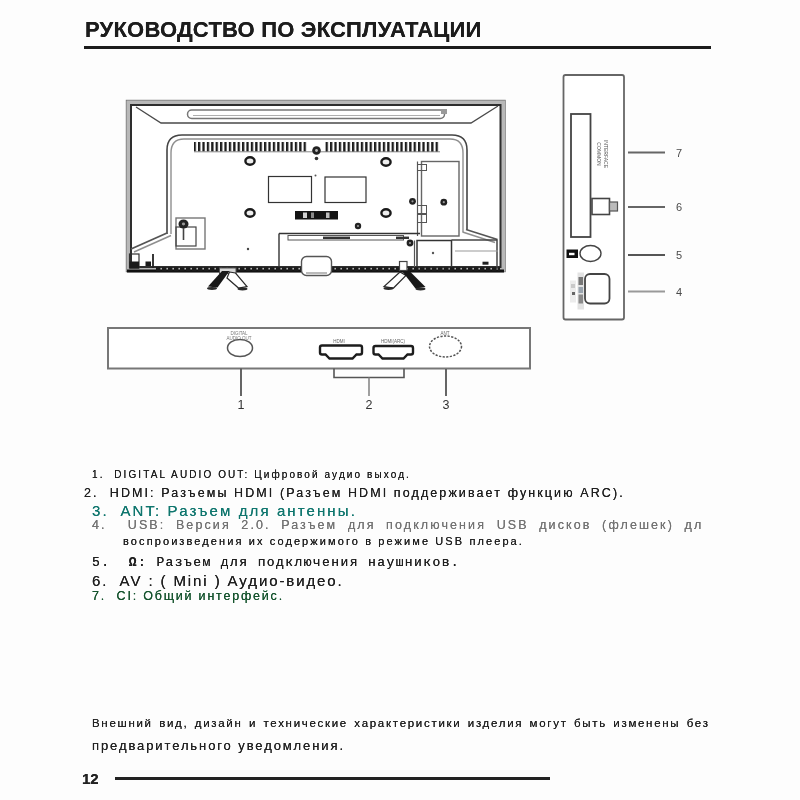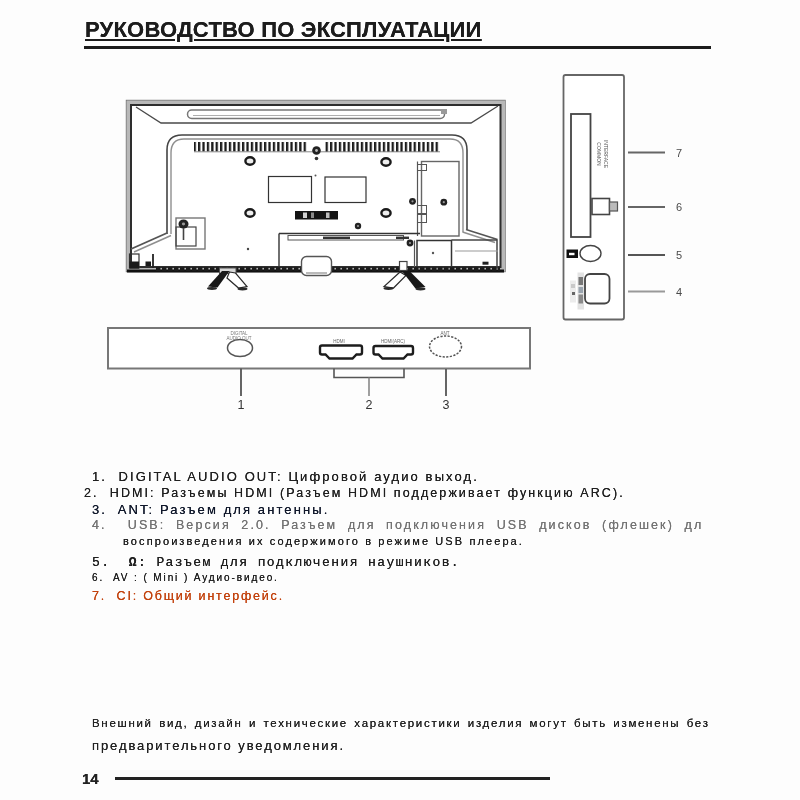--- a/index.html
+++ b/index.html
@@ -4,21 +4,21 @@
 <style>
   html,body{margin:0;padding:0;}
   body{width:800px;height:800px;background:#fdfdfd;font-family:"Liberation Sans",sans-serif;position:relative;overflow:hidden;}
   .abs{position:absolute;white-space:nowrap;}
   .blur{filter:blur(0.4px);}
   .tk{text-shadow:0 0 0.55px currentColor;}
 </style>
 </head>
 <body>
 
-<div class="abs blur tk" style="left:85px;top:16.5px;font-size:22px;font-weight:bold;color:#1c1c1c;letter-spacing:0.2px;text-decoration:underline;">РУКОВОДСТВО ПО ЭКСПЛУАТАЦИИ</div>
+<div class="abs blur tk" style="left:85px;top:16.5px;font-size:22px;font-weight:bold;color:#1c1c1c;letter-spacing:0.2px;">РУКОВОДСТВО ПО ЭКСПЛУАТАЦИИ</div>
 
 <div class="abs" style="left:84px;top:45.8px;width:627px;height:3.4px;background:#1c1c1c;"></div>
 
 <svg class="abs blur" style="left:0;top:0;" width="800" height="430" viewBox="0 0 800 430">
   <defs>
     <pattern id="vent" width="4.4" height="8" patternUnits="userSpaceOnUse">
       <rect x="0" y="0" width="2.3" height="8" fill="#1c1c1c"></rect>
     </pattern>
     <pattern id="vent2" width="6" height="6" patternUnits="userSpaceOnUse">
       <rect x="0" y="0" width="4.4" height="6" fill="#1b1b1b"></rect>
@@ -190,35 +190,35 @@
   <text x="241" y="409" font-size="12.5" fill="#333" text-anchor="middle" font-family="Liberation Sans, sans-serif">1</text>
 
   <polyline points="334,368.5 334,377.5 404,377.5 404,368.5" fill="none" stroke="#555" stroke-width="1.6"></polyline>
   <line x1="369" y1="377.5" x2="369" y2="396" stroke="#888" stroke-width="1.6"></line>
   <text x="369" y="409" font-size="12.5" fill="#333" text-anchor="middle" font-family="Liberation Sans, sans-serif">2</text>
 
   <line x1="446" y1="369" x2="446" y2="396" stroke="#555" stroke-width="1.8"></line>
   <text x="446" y="409" font-size="12.5" fill="#333" text-anchor="middle" font-family="Liberation Sans, sans-serif">3</text>
 </svg>
 
-<div class="abs blur tk" style="left:92px;top:469px;font-size:13px;color:#1f1f1f;letter-spacing:2.1px;">1.&nbsp; DIGITAL AUDIO OUT: Цифровой аудио выход.</div>
+<div class="abs blur tk" style="left:92px;top:469px;font-size:10px;color:#1f1f1f;letter-spacing:2.1px;">1.&nbsp; DIGITAL AUDIO OUT: Цифровой аудио выход.</div>
 
 <div class="abs blur tk" style="left:84px;top:485.5px;font-size:12.5px;color:#1f1f1f;letter-spacing:2.1px;">2.&nbsp; HDMI: Разъемы HDMI (Разъем HDMI поддерживает функцию ARC).</div>
 
-<div class="abs blur tk" style="left:92px;top:501.5px;font-size:13px;color:#0f172a;letter-spacing:2.1px;">3.&nbsp; ANT: Разъем для антенны.</div>
+<div class="abs blur tk" style="left:92px;top:501.5px;font-size:15px;color:#0f766e;letter-spacing:2.1px;">3.&nbsp; ANT: Разъем для антенны.</div>
 
 <div class="abs blur tk" style="left:92px;top:518px;font-size:12.5px;color:#737373;letter-spacing:2.1px;word-spacing:5px;">4.&nbsp; USB: Версия 2.0. Разъем для подключения USB дисков (флешек) дл</div>
 
 <div class="abs blur tk" style="left:123px;top:534.5px;font-size:11px;color:#1f1f1f;letter-spacing:2.1px;">воспроизведения их содержимого в режиме USB плеера.</div>
 
 <div class="abs blur tk" style="left:92px;top:554.5px;font-size:13px;color:#1f1f1f;letter-spacing:1.4px;font-family:Liberation Mono, monospace;">5.&nbsp; <b>Ω</b>: Разъем для подключения наушников.</div>
 
-<div class="abs blur tk" style="left:92px;top:571.5px;font-size:10px;color:#1f1f1f;letter-spacing:1.9px;">6.&nbsp; AV : ( Mini ) Аудио-видео.</div>
-
-<div class="abs blur tk" style="left:92px;top:588.5px;font-size:12.5px;color:#c2410c;letter-spacing:1.8px;">7.&nbsp; CI: Общий интерфейс.</div>
+<div class="abs blur tk" style="left:92px;top:571.5px;font-size:15px;color:#1f1f1f;letter-spacing:1.9px;">6.&nbsp; AV : ( Mini ) Аудио-видео.</div>
+
+<div class="abs blur tk" style="left:92px;top:588.5px;font-size:12.5px;color:#14532d;letter-spacing:1.8px;">7.&nbsp; CI: Общий интерфейс.</div>
 
 <div class="abs blur tk" style="left:92px;top:717px;font-size:11.5px;color:#222;letter-spacing:1.7px;word-spacing:1.5px;">Внешний вид, дизайн и технические характеристики изделия могут быть изменены без</div>
 
 <div class="abs blur tk" style="left:92px;top:738px;font-size:13px;color:#222;letter-spacing:1.9px;">предварительного уведомления.</div>
 
-<div class="abs blur tk" style="left:82px;top:770px;font-size:15px;font-weight:bold;color:#222;">14</div>
+<div class="abs blur tk" style="left:82px;top:770px;font-size:15px;font-weight:bold;color:#222;">12</div>
 
 <div class="abs" style="left:115px;top:776.8px;width:435px;height:3px;background:#222;"></div>
 
 </body></html>

